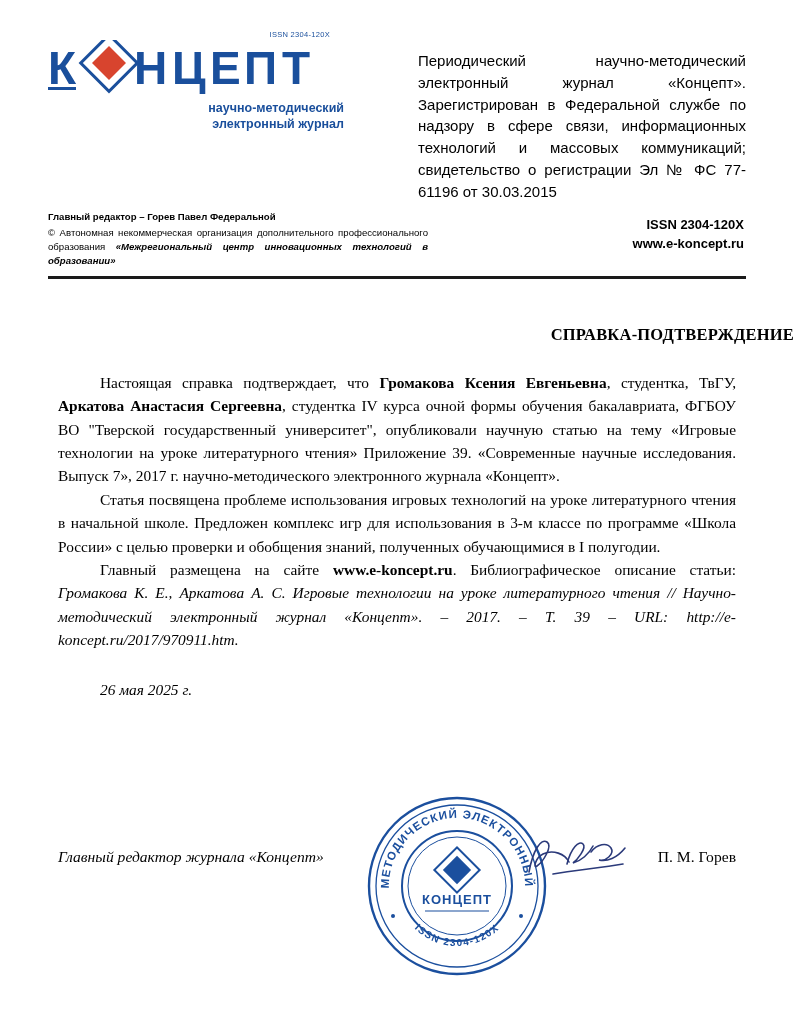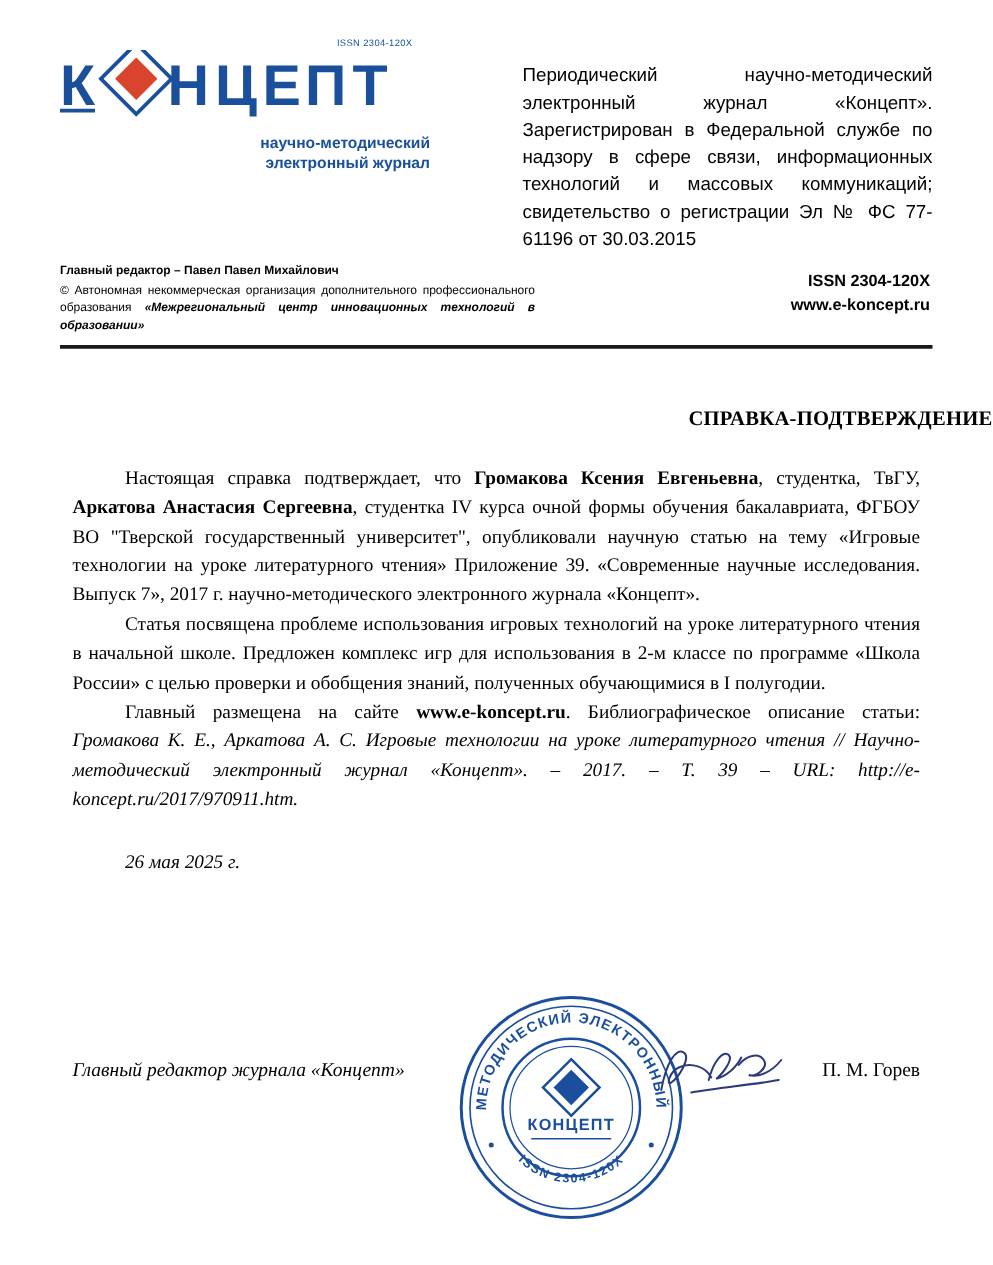--- a/index.html
+++ b/index.html
@@ -48,21 +48,21 @@
     height: 58px;
   }
   .logo-word svg { display: block; }
   .logo-sub {
     font-family: "Liberation Sans", sans-serif;
     font-size: 12.5px;
     color: #1a4f9c;
     text-align: right;
     padding-right: 4px;
     line-height: 1.28;
-    margin-top: 8px;
+    margin-top: 2px;
     font-weight: 600;
   }
 
   .header-right {
     flex: 1;
     padding-left: 70px;
     padding-top: 20px;
   }
   .header-desc {
     font-family: Liberation Sans, sans-serif;
@@ -211,38 +211,38 @@
       </div>
     </div>
 
     <div class="header-right">
       <div class="header-desc">Периодический научно-методический электронный журнал «Концепт». Зарегистрирован в Федеральной службе по надзору в сфере связи, информационных технологий и массовых коммуникаций; свидетельство о регистрации Эл № ФС 77-61196 от 30.03.2015</div>
     </div>
   </div>
 
   <div class="editor-block">
     <div class="editor-left">
-      <div class="row1">Главный редактор – Павел Павел Михайлович</div>
+      <div class="row1">Главный редактор – Горев Павел Федеральной</div>
       <div class="row2"><span>© Автономная некоммерческая организация дополнительного профессионального образования </span><span class="org-name">«Межрегиональный центр инновационных технологий в образовании»</span></div>
     </div>
     <div class="editor-right">
       <div>ISSN 2304-120X</div>
       <div>www.e-koncept.ru</div>
     </div>
   </div>
 
   <div class="rule"></div>
 
   <div class="doc-title">СПРАВКА-ПОДТВЕРЖДЕНИЕ</div>
 
   <div class="content">
 
     <p><span>Настоящая справка подтверждает, что </span><span class="b">Громакова Ксения Евгеньевна</span><span>, студентка, ТвГУ, </span><span class="b">Аркатова Анастасия Сергеевна</span><span>, студентка IV курса очной формы обучения бакалавриата, ФГБОУ ВО "Тверской государственный университет", опубликовали научную статью на тему «Игровые технологии на уроке литературного чтения» Приложение 39. «Современные научные исследования. Выпуск 7», 2017 г. научно-методического электронного журнала «Концепт».</span></p>
 
-    <p>Статья посвящена проблеме использования игровых технологий на уроке литературного чтения в начальной школе. Предложен комплекс игр для использования в 2-м классе по программе «Школа России» с целью проверки и обобщения знаний, полученных обучающимися в I полугодии.</p>
+    <p>Статья посвящена проблеме использования игровых технологий на уроке литературного чтения в начальной школе. Предложен комплекс игр для использования в 3-м классе по программе «Школа России» с целью проверки и обобщения знаний, полученных обучающимися в I полугодии.</p>
 
     <p><span>Главный размещена на сайте </span><span class="b">www.e-koncept.ru</span><span>. Библиографическое описание статьи: </span><span class="i">Громакова К. Е., Аркатова А. С. Игровые технологии на уроке литературного чтения // Научно-методический электронный журнал «Концепт». – 2017. – Т. 39 – URL: http://e-koncept.ru/2017/970911.htm.</span></p>
 
     <div class="date">26 мая 2025 г.</div>
   </div>
 
   <div class="sig-area">
 
     <div class="sig-line">Главный редактор журнала «Концепт»</div>
     <div class="sig-name">П. М. Горев</div>

